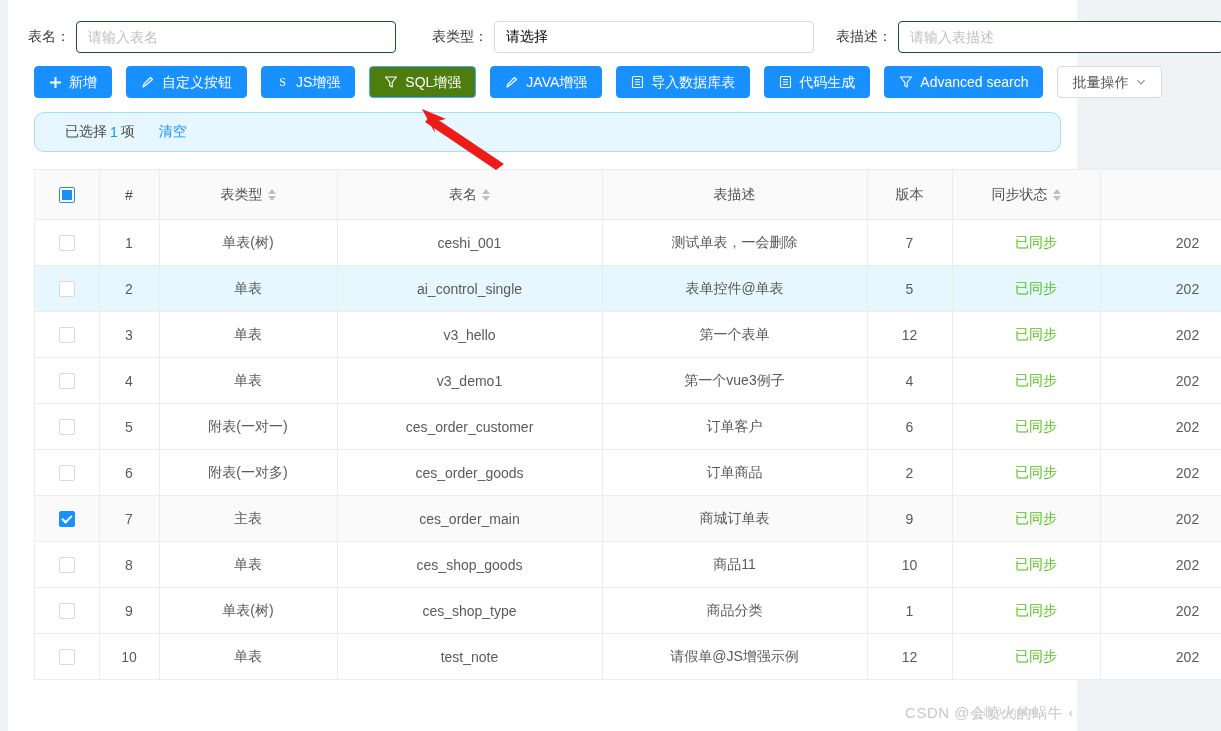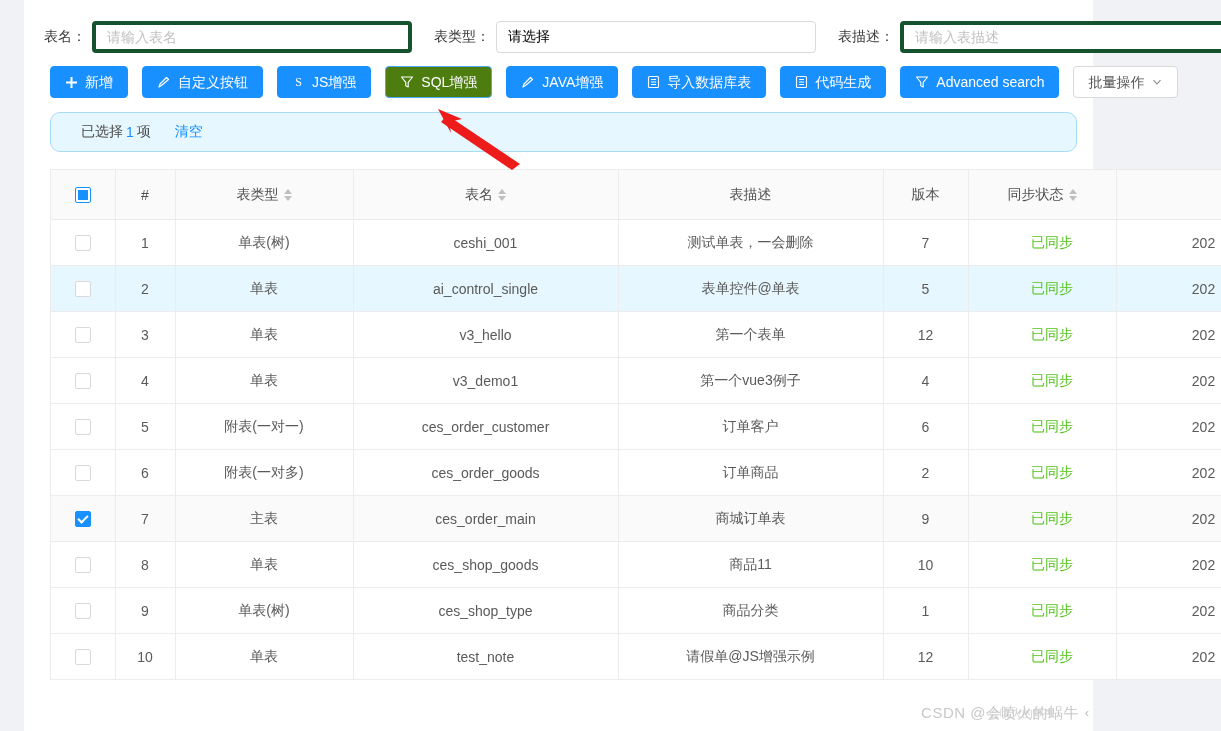--- a/index.html
+++ b/index.html
@@ -4,21 +4,21 @@
 <style>
   * { box-sizing: border-box; margin: 0; padding: 0; }
   html, body {
     width: 1221px; height: 731px;
     overflow: hidden;
     background: #f0f2f5;
     font-family: "Liberation Sans", "DejaVu Sans", sans-serif;
   }
   .page {
     position: absolute;
-    left: 24px; top: 0;
+    left: 8px; top: 0;
     width: 1069px; height: 731px;
     background: #ffffff;
   }
 
   
   .search-form {
     display: flex;
     align-items: center;
     padding: 12px 0 0 0;
     height: 62px;
@@ -28,21 +28,21 @@
     align-items: center;
   }
   .field-label {
     font-size: 14px;
     color: #3b3b3b;
     white-space: nowrap;
     padding-right: 6px;
   }
   .field-input {
     height: 32px;
-    border: 4px solid #14532d;
+    border: 1px solid #14532d;
     border-radius: 4px;
     background: #fff;
     font-size: 14px;
     color: #333;
     padding: 0 11px;
     outline: none;
     font-family: inherit;
   }
   .field-input::placeholder { color: #c0c0c0; }
   .field-select {
@@ -52,21 +52,21 @@
     background: #fff;
     font-size: 14px;
     color: #000000;
     padding: 0 11px;
     display: flex;
     align-items: center;
   }
 
   .f-name   { margin-left: 20px; }
   .f-name .field-input { width: 320px; }
-  .f-type   { margin-left: 22px; }
+  .f-type   { margin-left: 36px; }
   .f-type .field-select { width: 320px; }
   .f-desc   { margin-left: 22px; }
   .f-desc .field-input { width: 325px; }
 
   
   .toolbar {
     display: flex;
     align-items: center;
     gap: 14px;
     padding: 0 0 0 26px;

